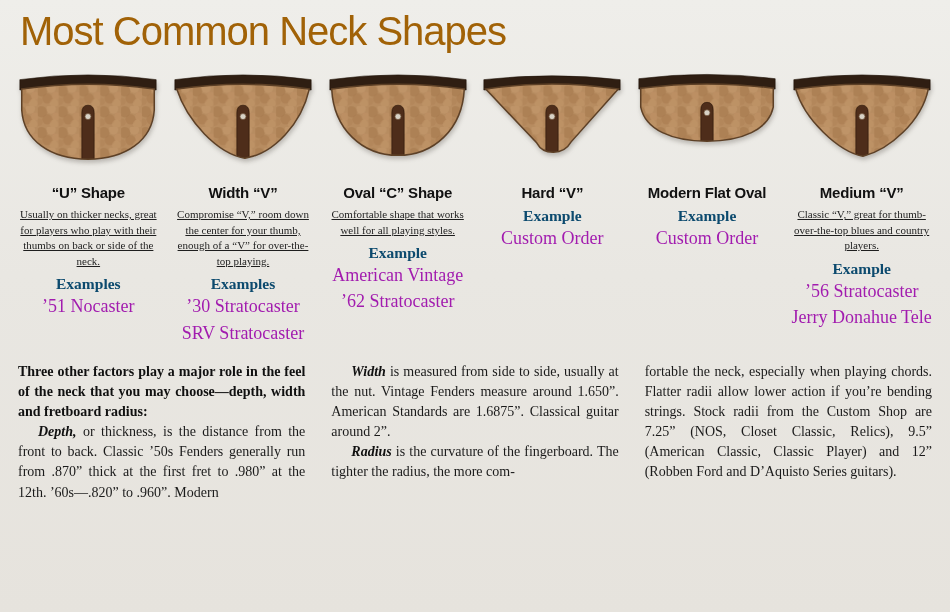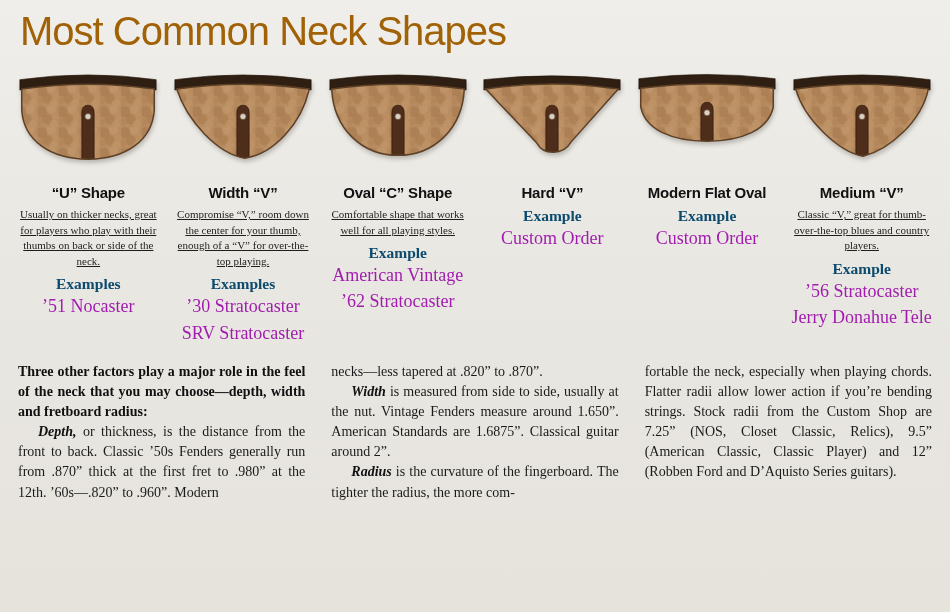--- a/index.html
+++ b/index.html
@@ -196,21 +196,20 @@
     </div>
 
   </section>
 
   <section class="article">
     <div class="article-col">
       <p class="intro">Three other factors play a major role in the feel of the neck that you may choose—depth, width and fretboard radius:</p>
       <p class="indent"><b>Depth,</b><span> or thickness, is the distance from the front to back. Classic ’50s Fenders generally run from .870” thick at the first fret to .980” at the 12th. ’60s—.820” to .960”. Modern</span></p>
     </div>
     <div class="article-col">
-      <p>necks—less tapered at .820” to .870”.</p>
       <p class="indent"><b>Width</b><span> is measured from side to side, usually at the nut. Vintage Fenders measure around 1.650”. American Standards are 1.6875”. Classical guitar around 2”.</span></p>
       <p class="indent"><b>Radius</b><span> is the curvature of the fingerboard. The tighter the radius, the more com-</span></p>
     </div>
     <div class="article-col">
       <p>fortable the neck, especially when playing chords. Flatter radii allow lower action if you’re bending strings. Stock radii from the Custom Shop are 7.25” (NOS, Closet Classic, Relics), 9.5” (American Classic, Classic Player) and 12” (Robben Ford and D’Aquisto Series guitars).</p>
     </div>
   </section>
 
 </div>
 

